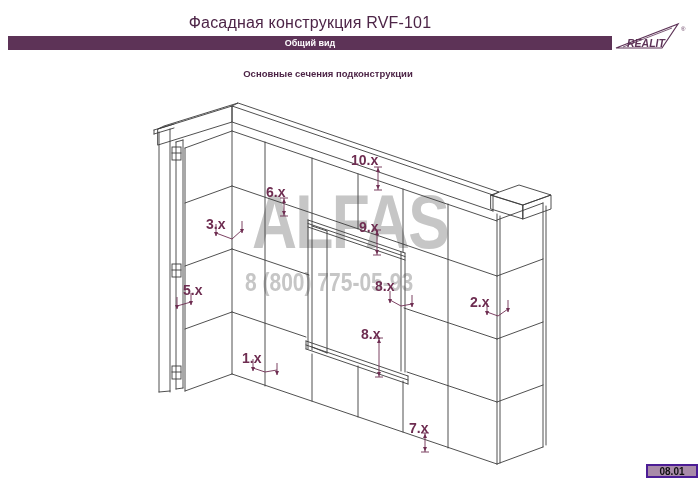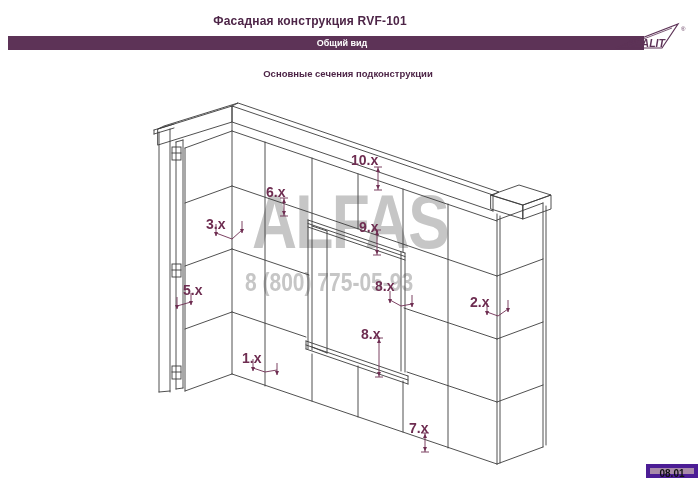--- a/index.html
+++ b/index.html
@@ -1,39 +1,39 @@
 <!DOCTYPE html>
 <html><head>
 <meta charset="utf-8">
 <style>
   html,body{margin:0;padding:0;background:#fff;}
   #page{position:relative;width:700px;height:498px;background:#fff;overflow:hidden;
         font-family:"Liberation Sans",sans-serif;}
   
   .doc-title{position:absolute;left:8px;top:14px;width:604px;text-align:center;
-             font-size:12px;font-weight:bold;color:#4d2547;letter-spacing:.2px;}
-  .subtitle-bar{position:absolute;left:8px;top:36px;width:604px;height:14px;background:#5d3357;padding-left:32px;}
+             font-size:16px;font-weight:normal;color:#4d2547;letter-spacing:.2px;}
+  .subtitle-bar{position:absolute;left:8px;top:36px;width:604px;height:14px;background:#5d3357;}
   .subtitle-bar span{display:block;width:100%;text-align:center;font-size:9px;font-weight:bold;
              color:#ffffff;line-height:14px;}
   .logo{position:absolute;left:614px;top:20px;}
   
   .caption{position:absolute;left:0;top:68px;width:656px;text-align:center;
-           font-size:9.5px;font-weight:bold;color:#4d2547;line-height:11px;margin-left:20px;}
+           font-size:9.5px;font-weight:bold;color:#4d2547;line-height:11px;}
   
   .wm1{position:absolute;left:252px;top:192px;font-size:76px;font-weight:bold;color:#c6c6c6;
        line-height:60px;letter-spacing:-2px;transform:scaleX(.82);transform-origin:left top;white-space:nowrap;}
   .wm2{position:absolute;left:245px;top:268px;font-size:25px;font-weight:bold;color:#c6c6c6;
        line-height:28px;transform:scaleX(.84);transform-origin:left top;white-space:nowrap;}
   
   .draw{position:absolute;left:0;top:0;}
   
   .slabel{position:absolute;font-size:14px;font-weight:bold;color:#6e2d51;white-space:nowrap;}
   
   .badge{position:absolute;left:646px;top:464px;width:52px;height:14px;background:#a98ba9;
-         border:4px solid #4c1d95;box-sizing:border-box;text-align:center;
+         border:2px solid #4c1d95;box-sizing:border-box;text-align:center;
          font-size:10px;font-weight:bold;color:#111;line-height:12px;}
 </style>
 </head>
 <body>
 
 <div id="page">
 
   <div class="wm1">ALFAS</div>
   <div class="wm2">8 (800) 775-05-93</div>
 

